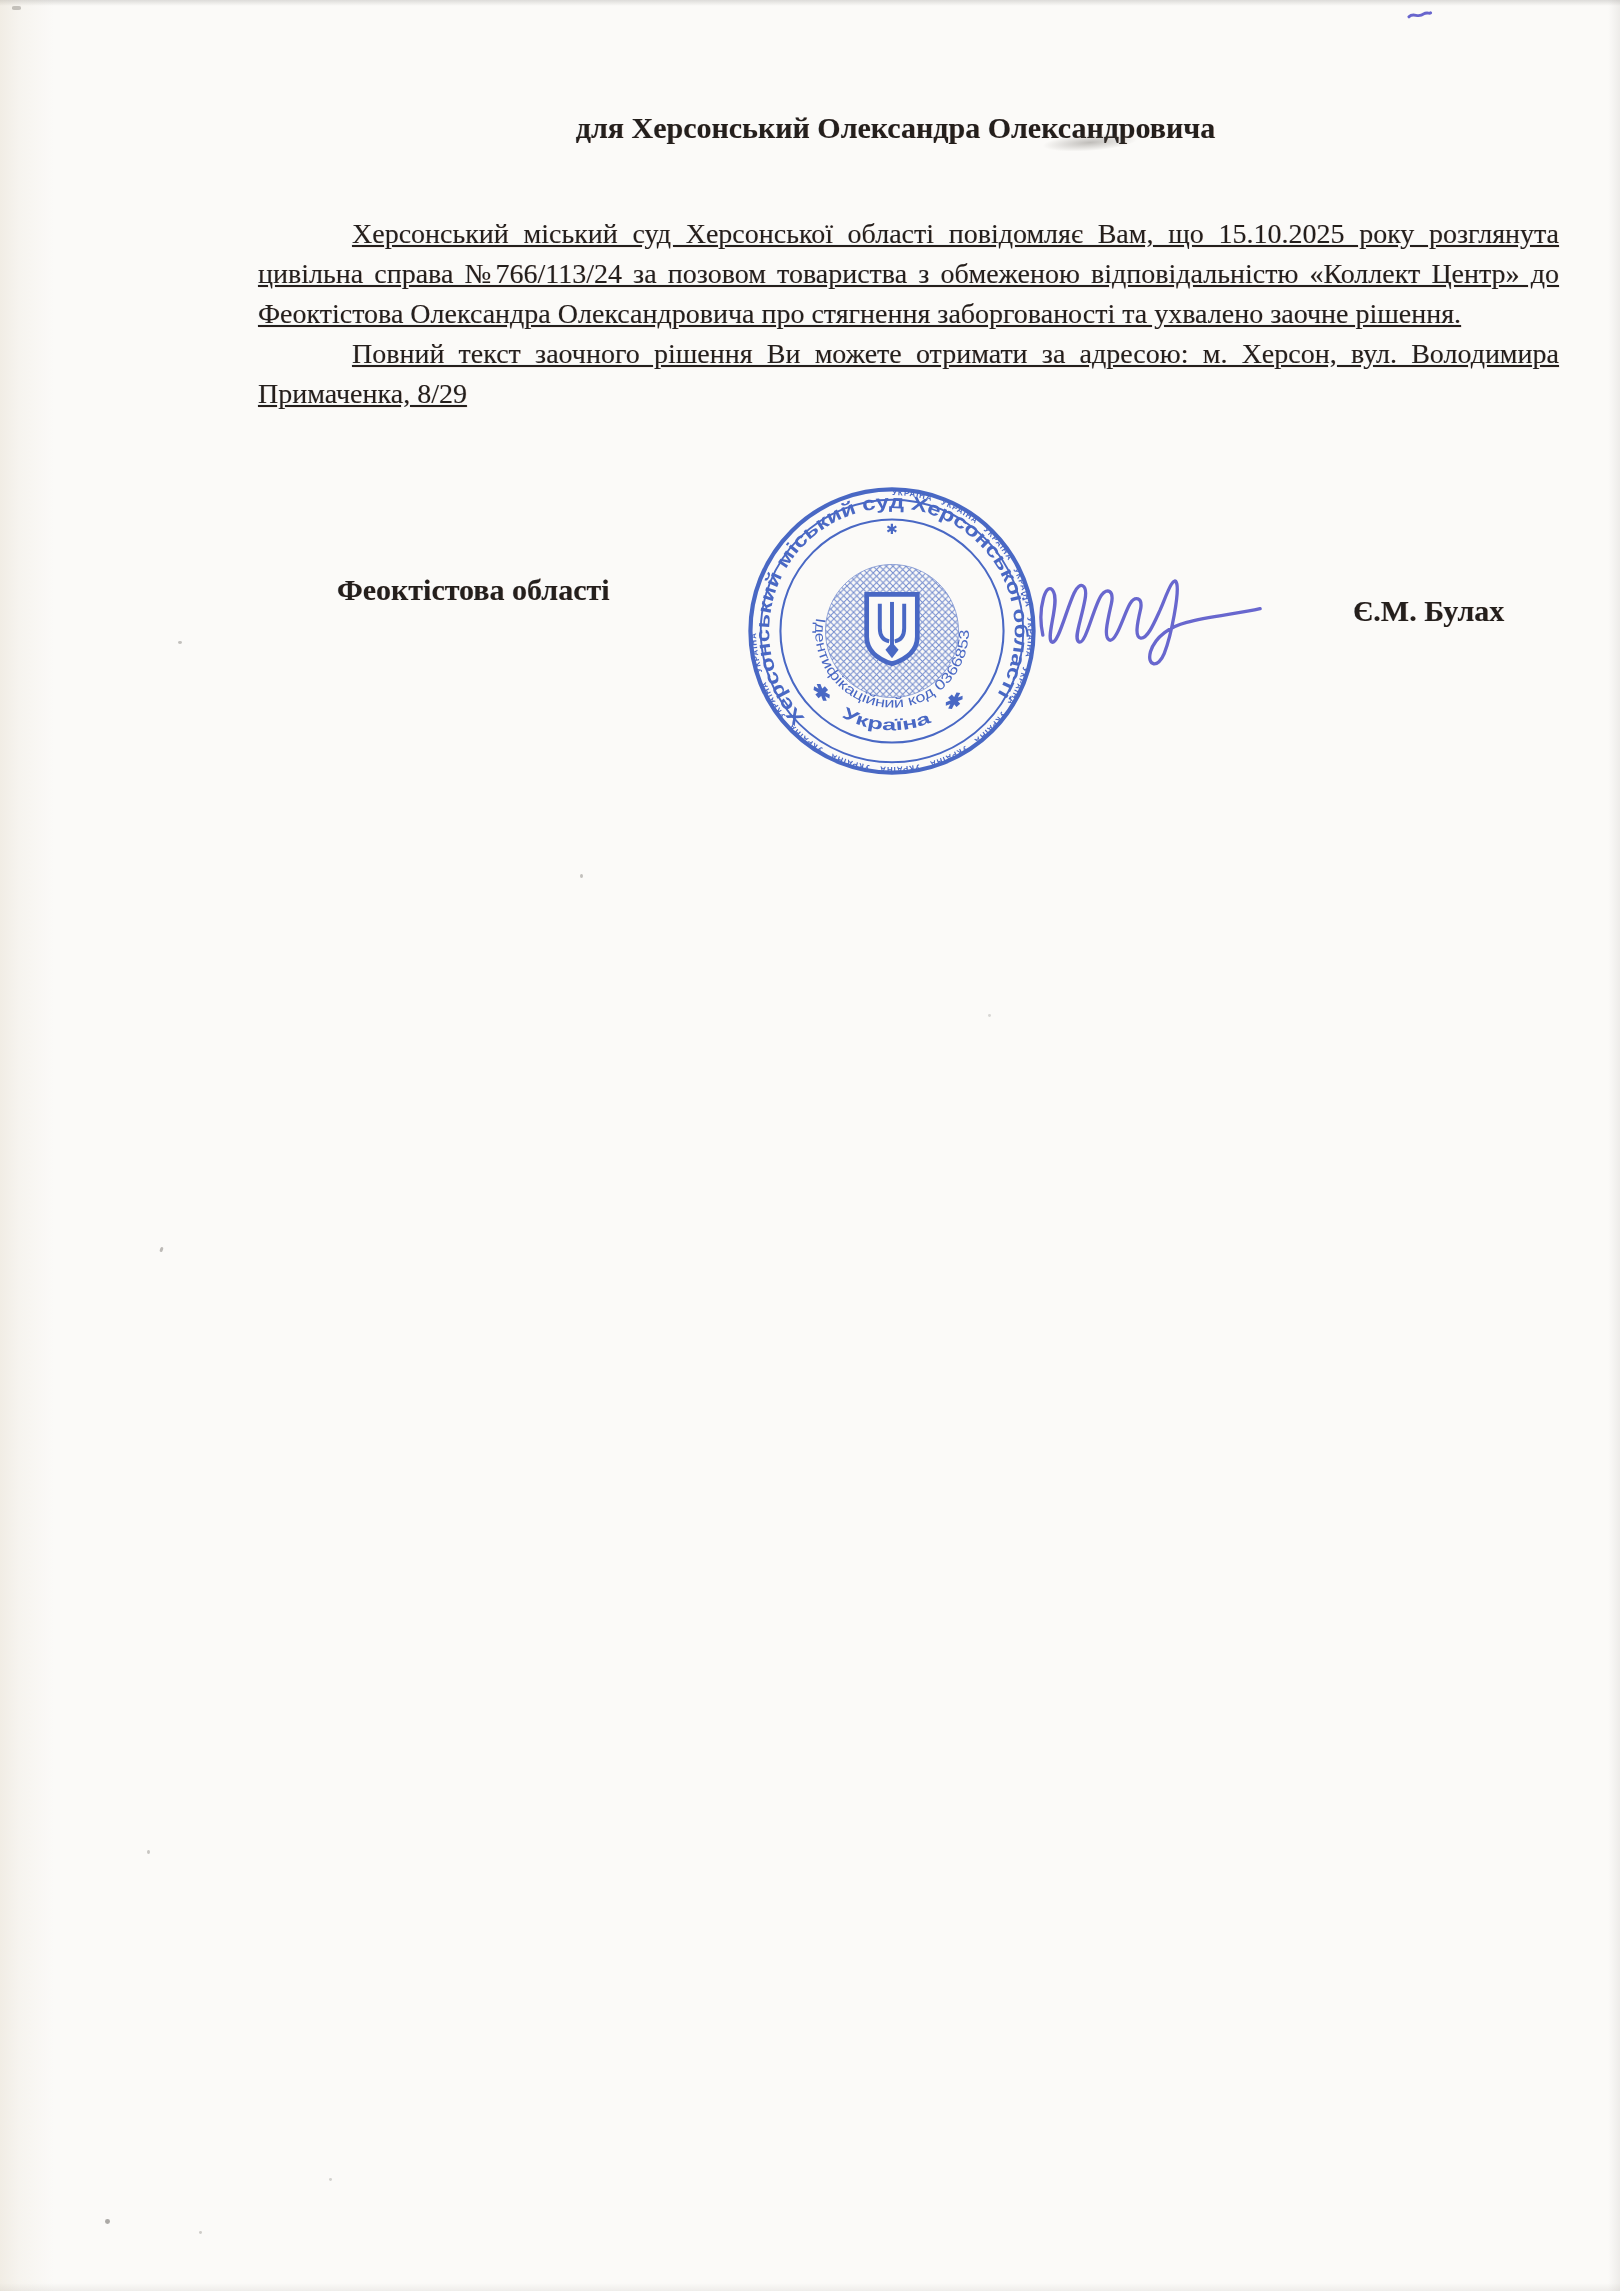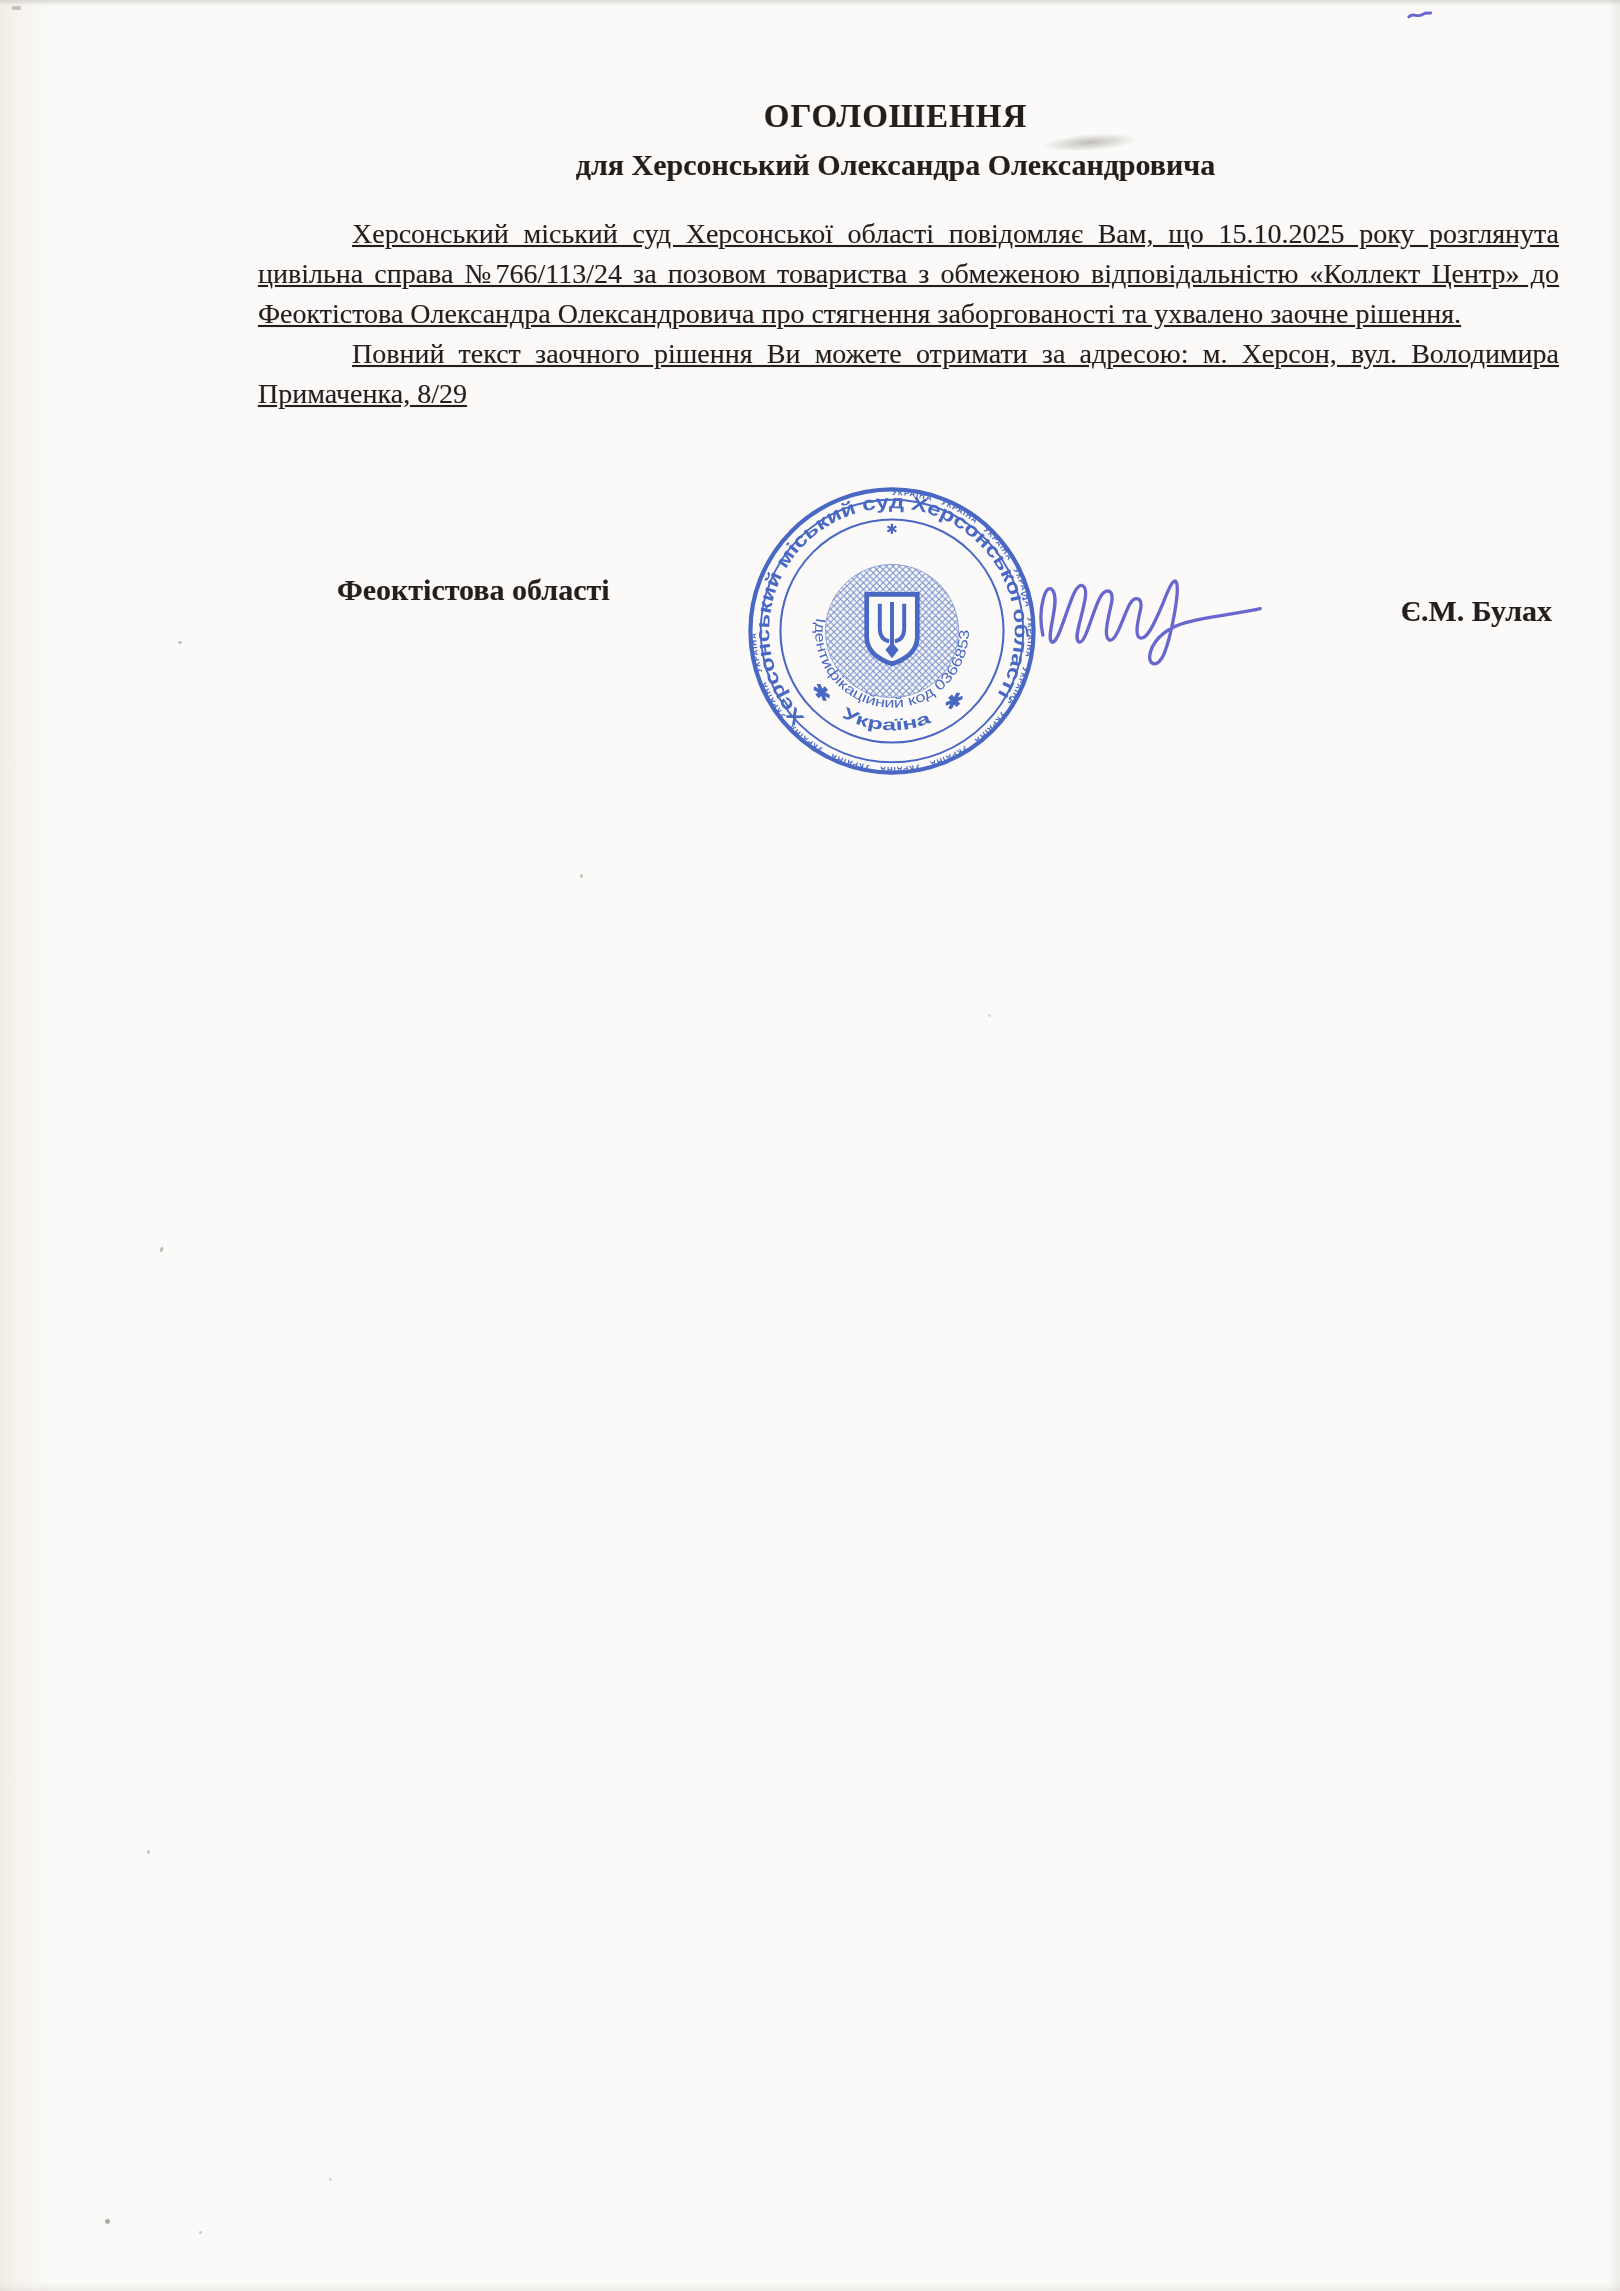--- a/index.html
+++ b/index.html
@@ -19,21 +19,21 @@
   .doc-text{ text-shadow:0.5px 0.3px 0 rgba(135,50,25,.22), -0.5px -0.3px 0 rgba(40,85,135,.18); }
   .heading{ position:absolute; left:245px; top:98px; width:1301px; text-align:center; }
   .title{ font-size:33px; font-weight:bold; letter-spacing:1px; }
   .subtitle{ margin-top:12.7px; font-size:30px; font-weight:bold; }
   .body{
     position:absolute; left:258px; top:214px; width:1301px;
     font-size:28px; line-height:40px; text-align:justify;text-decoration:underline;
   }
   .body p{ margin:0; text-indent:94px; }
   .sig-role{ position:absolute; left:337px; top:568px; font-size:30px; font-weight:bold; line-height:44px; }
-  .sig-name{ position:absolute; left:1353px; top:594px; width:199px; text-align:right; font-size:30px; font-weight:bold; }
+  .sig-name{ position:absolute; left:1353px; top:594px; width:199px; font-size:30px; font-weight:bold; }
   .stamp{
     position:absolute; left:742px; top:481px; width:300px; height:300px;
     mix-blend-mode:multiply; opacity:.93; filter:blur(0.4px);
   }
   .stamp text{ font-family:"Liberation Sans", sans-serif; fill:#3c5ec6; }
   .signature-svg{
     position:absolute; left:1027px; top:549px; width:245px; height:137px;
     mix-blend-mode:multiply; opacity:.9; filter:blur(0.3px);
   }
   .smudge{
@@ -52,21 +52,20 @@
   .s7{left:329px; top:2178px; width:2.9px; height:2.9px; opacity:.35;}
   .s8{left:11.8px; top:5.9px; width:8.8px; height:3.9px; opacity:.45; border-radius:30%;}
   .s9{left:988px; top:1014px; width:2.9px; height:2.9px; opacity:.3;}
 </style>
 </head>
 <body>
 
 <div class="page">
 
   <div class="heading doc-text">
-    <div class="title">ОГОЛОШЕННЯ</div>
     <div class="subtitle">для Херсонський Олександра Олександровича</div>
   </div>
 
   <div class="body doc-text">
     <p>Херсонський міський суд Херсонської області повідомляє Вам, що 15.10.2025 року розглянута цивільна справа №766/113/24 за позовом товариства з обмеженою відповідальністю «Коллект Центр» до Феоктістова Олександра Олександровича про стягнення заборгованості та ухвалено заочне рішення.</p>
     <p>Повний текст заочного рішення Ви можете отримати за адресою: м. Херсон, вул. Володимира Примаченка, 8/29</p>
   </div>
 
   <div class="sig-role doc-text">
     <div>Феоктістова області</div>

